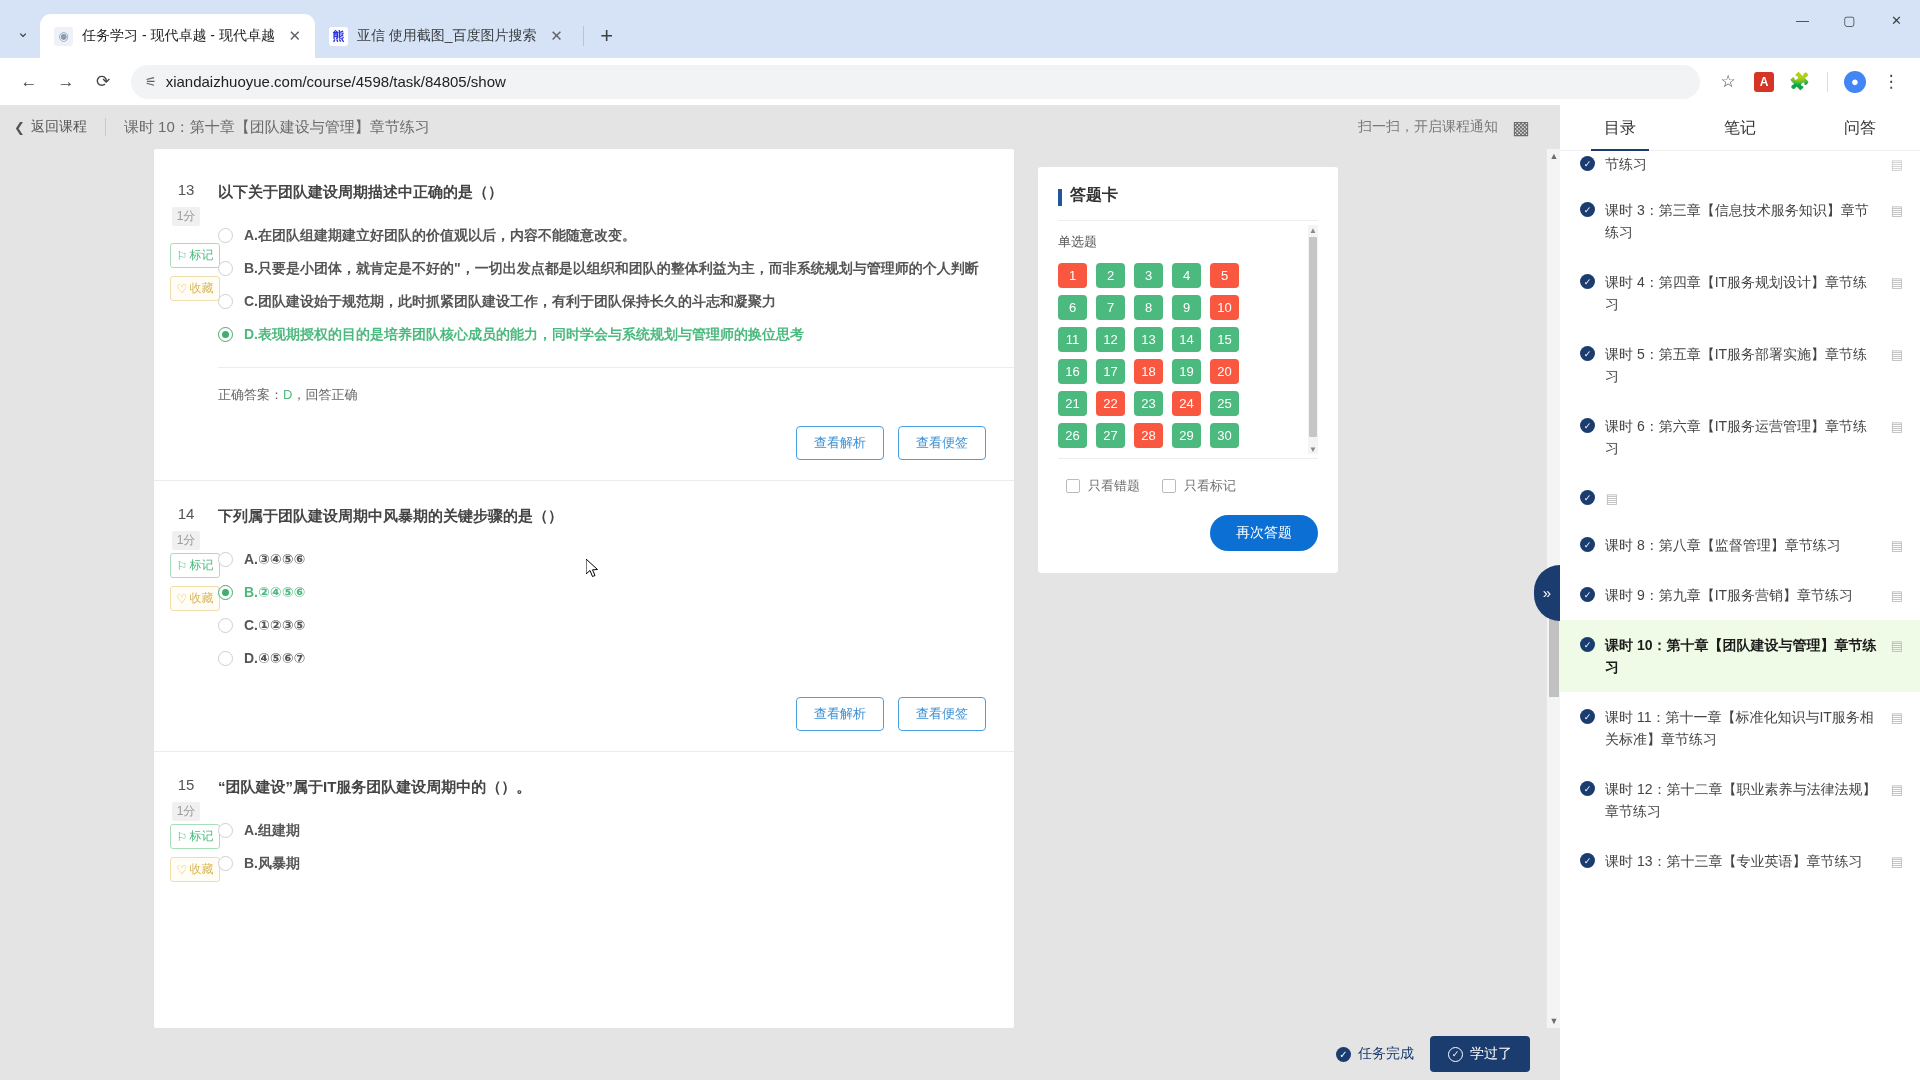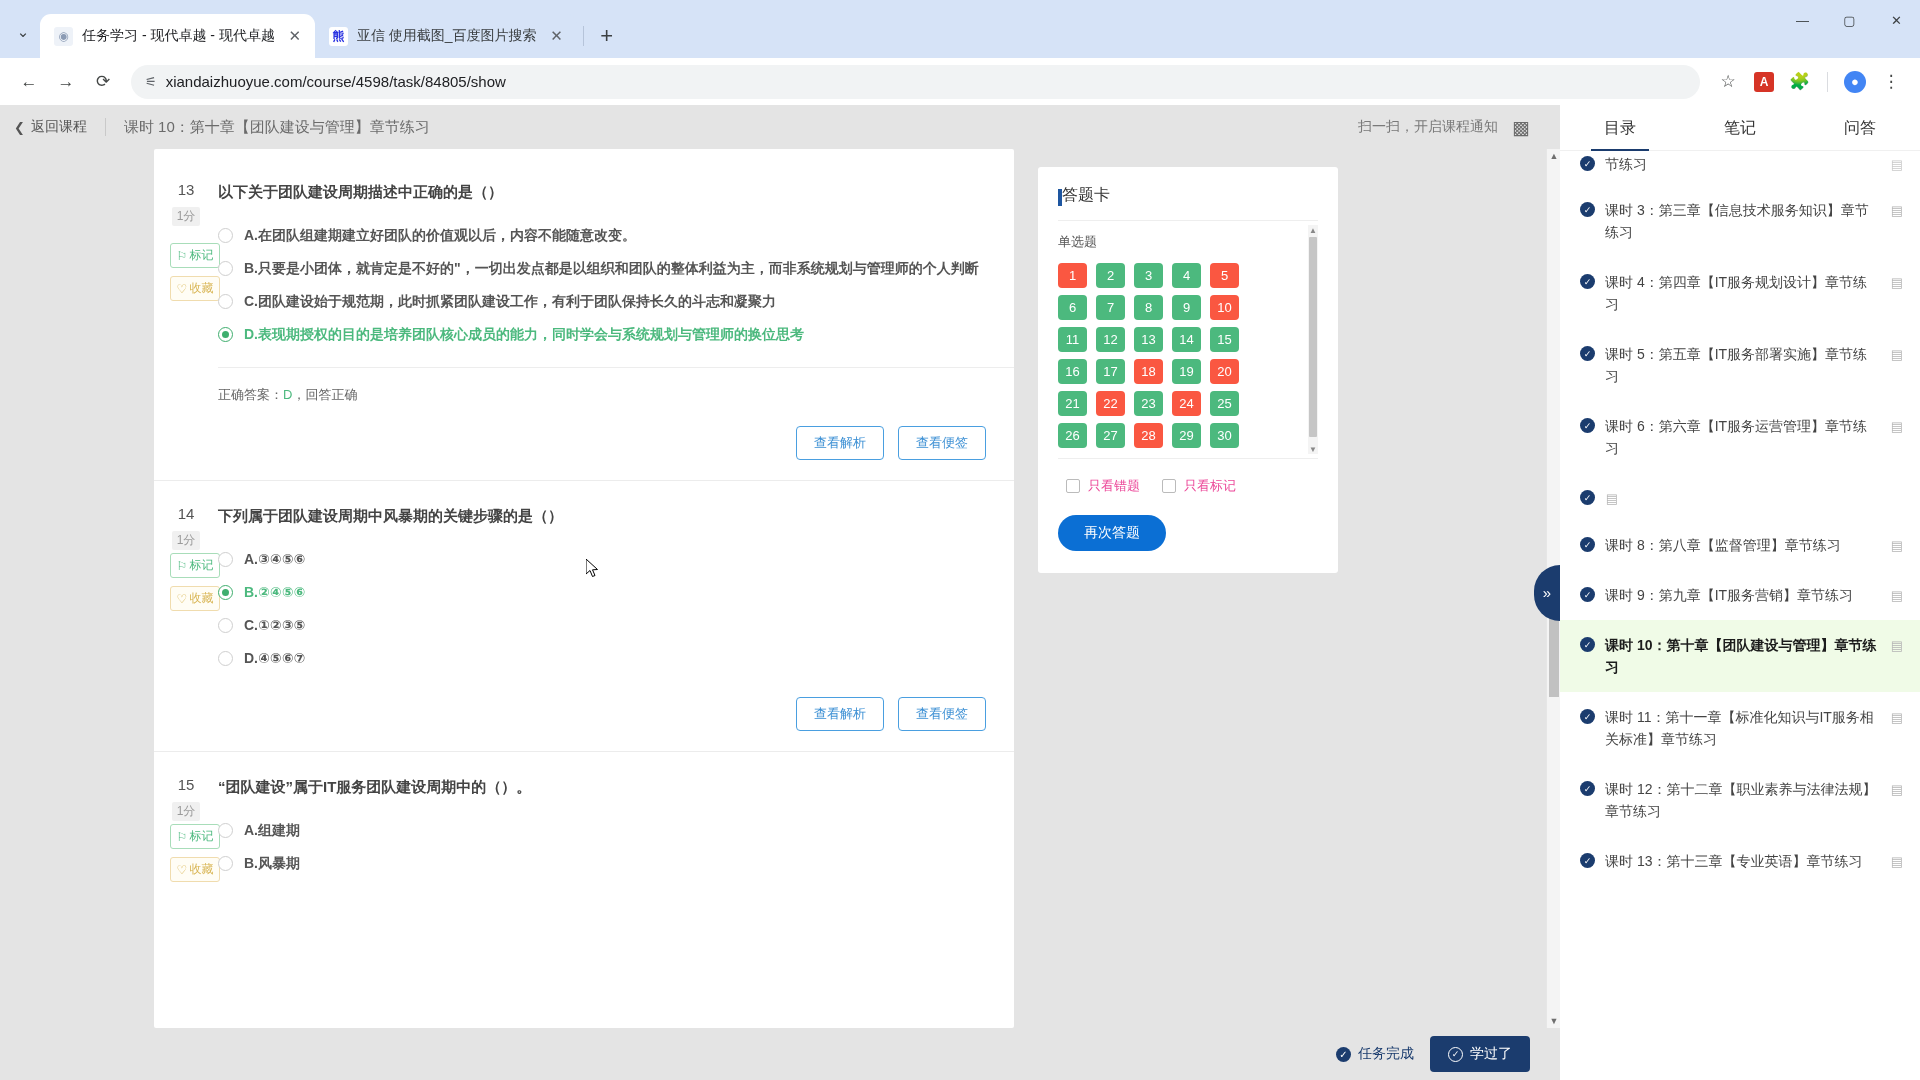--- a/index.html
+++ b/index.html
@@ -138,43 +138,43 @@
     width: 50px; height: 25px; border-radius: 3px; font-size: 12px;
     display: flex; align-items: center; justify-content: center; gap: 2px;
     margin-bottom: 8px; background: #fff;
   }
   .tag-mark { border: 1px solid #a8ddb9; color: #4cb97e; }
   .tag-fav { border: 1px solid #f0dcae; color: #d9b656; background: #fffdf5; }
 
   
   .card-col { width: 300px; flex: 0 0 300px; margin-top: 18px; }
   .ans-card { background: #fff; border-radius: 3px; padding: 18px 20px 22px 20px; }
-  .ac-title { display: flex; align-items: flex-end; gap: 0; font-size: 16px;
-    color: #333; font-weight: normal; margin-bottom: 14px; }
+  .ac-title { display: flex; align-items: flex-end; gap: 8px; font-size: 16px;
+    color: #333; font-weight: bold; margin-bottom: 14px; }
   .ac-bar { width: 4px; height: 17px; background: #1e56a0; display: inline-block; }
   .ac-scrollwrap { border-top: 1px solid #eee; border-bottom: 1px solid #eee;
     position: relative; padding: 12px 0 10px 0; }
   .ac-group-label { font-size: 13px; color: #555; margin-bottom: 12px; }
   .ac-grid { display: grid; grid-template-columns: repeat(5, 29px); gap: 7px 9px; }
   .ac-cell {
     width: 29px; height: 25px; border-radius: 4px; color: #fff; font-size: 13px;
     display: flex; align-items: center; justify-content: center;
   }
   .ac-cell.ok { background: #4cb97e; }
   .ac-cell.bad { background: #fa5741; }
   .ac-sb { position: absolute; right: 0; top: 4px; bottom: 4px; width: 10px;
     background: #f4f4f4; }
   .ac-sb-arrow { position: absolute; left: 0; width: 10px; height: 10px;
     color: #888; font-size: 8px; display: flex; align-items: center; justify-content: center; }
   .ac-sb-thumb { position: absolute; left: 1px; top: 12px; width: 8px; height: 200px;
     background: #c6c6c6; border-radius: 1px; }
   .ac-checks { display: flex; gap: 22px; margin-top: 18px; padding-left: 8px; }
-  .chk-wrap { display: flex; align-items: center; gap: 8px; font-size: 13px; color: #ec4899; }
+  .chk-wrap { display: flex; align-items: center; gap: 8px; font-size: 13px; color: #737373; }
   .chk { width: 14px; height: 14px; border: 1px solid #bbb; border-radius: 2px; background: #fff; }
-  .ac-submit { display: flex; justify-content: flex-start; margin-top: 20px; }
+  .ac-submit { display: flex; justify-content: flex-end; margin-top: 20px; }
   .btn-primary { background: #0b6fd4; color: #fff; border: none; font-size: 14px;
     padding: 9px 26px; border-radius: 20px; }
 
   
   .main-sb { position: absolute; right: 0; top: 0; bottom: 0; width: 14px;
     background: #f4f4f4; border-left: 1px solid #e6e6e6; }
   .main-sb-thumb { position: absolute; left: 2px; width: 10px; background: #c1c1c1;
     border-radius: 0; }
   .sb-arrow { position: absolute; left: 0; width: 14px; height: 14px; color: #6e6e6e;
     font-size: 9px; display: flex; align-items: center; justify-content: center; }

